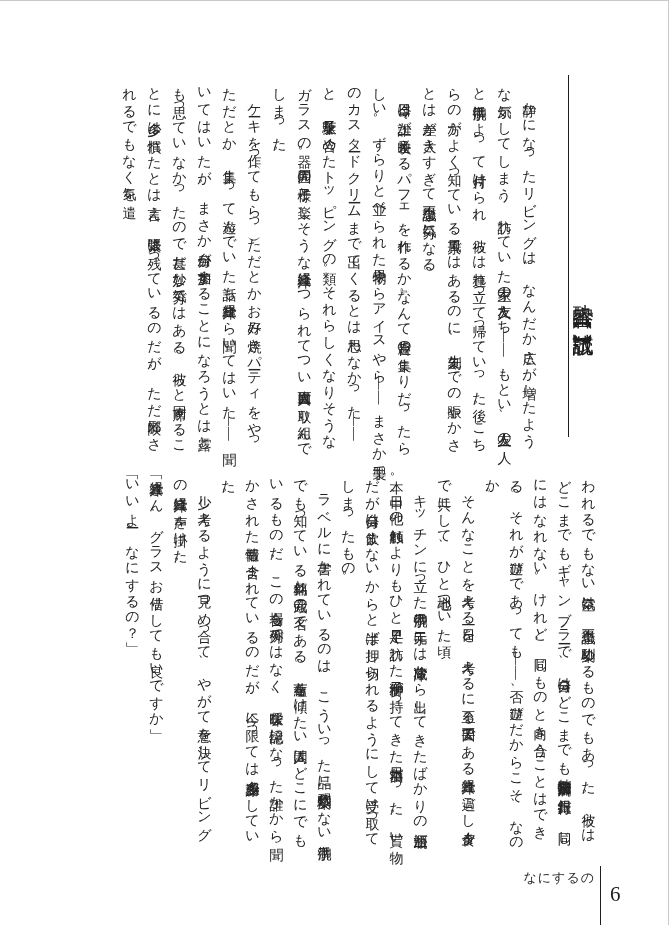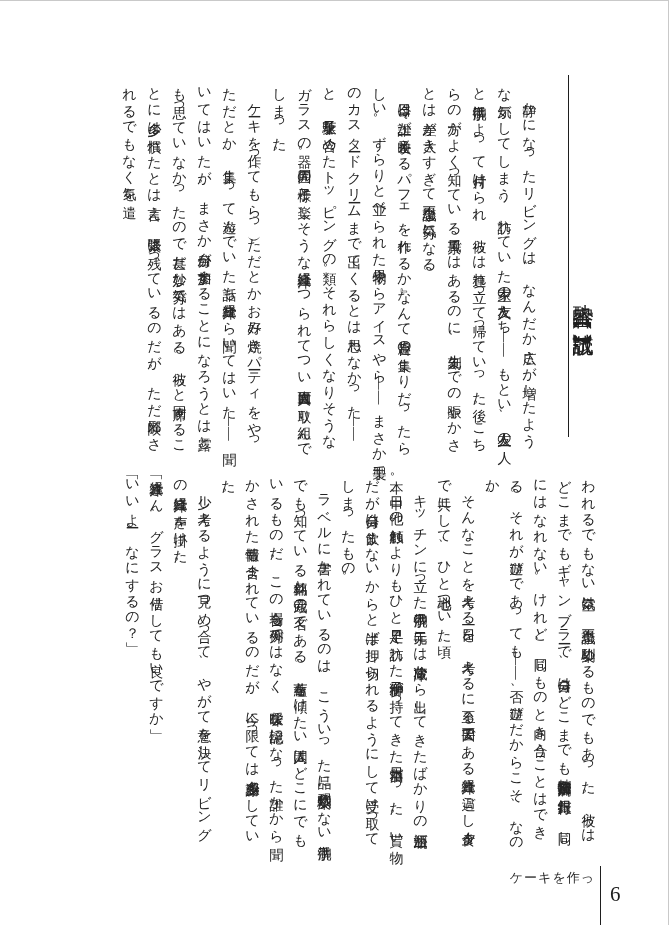--- a/index.html
+++ b/index.html
@@ -118,17 +118,17 @@
   <div class="band band-2">
     <p>われるでもない空気は、不思議と馴染めるものでもあった。彼らはどこまでもギャンブラーで、自分はどこまでも特別業務部所属の銀行員だ。同じにはなれない。けれど、同じものと向き合うことはできる。それが遊びであっても――否、遊びだからこそ、なのか。</p>
     <p>　そんなことを考える一日を、考えるに至る要因である真経津と過ごし夕食まで共にして、ひと心地ついた頃。</p>
     <p>　キッチンに立った御手洗の手元には冷蔵庫から出してきたばかりの酒瓶が一本。日中、他の顔触れよりもひと足早く訪れた獅子神が持ってきた日本酒だった。貰い物だが自分は飲まないからと半ば押し切られるようにして受け取ってしまったもの。</p>
     <p>　ラベルに書かれているのは、こういった品に然程馴染のない御手洗でも知っている銘柄と蔵元の名である。蘊蓄を傾けたい人間はどこにでもいるものだ。この場合も例外ではなく、曖昧な記憶になった誰かから聞かされた情報も含まれているのだが、今に限っては多少感謝もしていた。</p>
     <p>　少し考えるように見つめ合って、やがて意を決してリビングの真経津に声を掛けた。</p>
     <p>「真経津さん、グラスお借りしても良いですか」</p>
     <p>「いいよー、なにするの？」</p>
   </div>
 
-  <div class="footer-chapter">ケーキを作っ</div>
+  <div class="footer-chapter">なにするの</div>
   <div class="footer-rule"></div>
   <div class="page-number">6</div>
 
 </div>
 
 </body></html>

